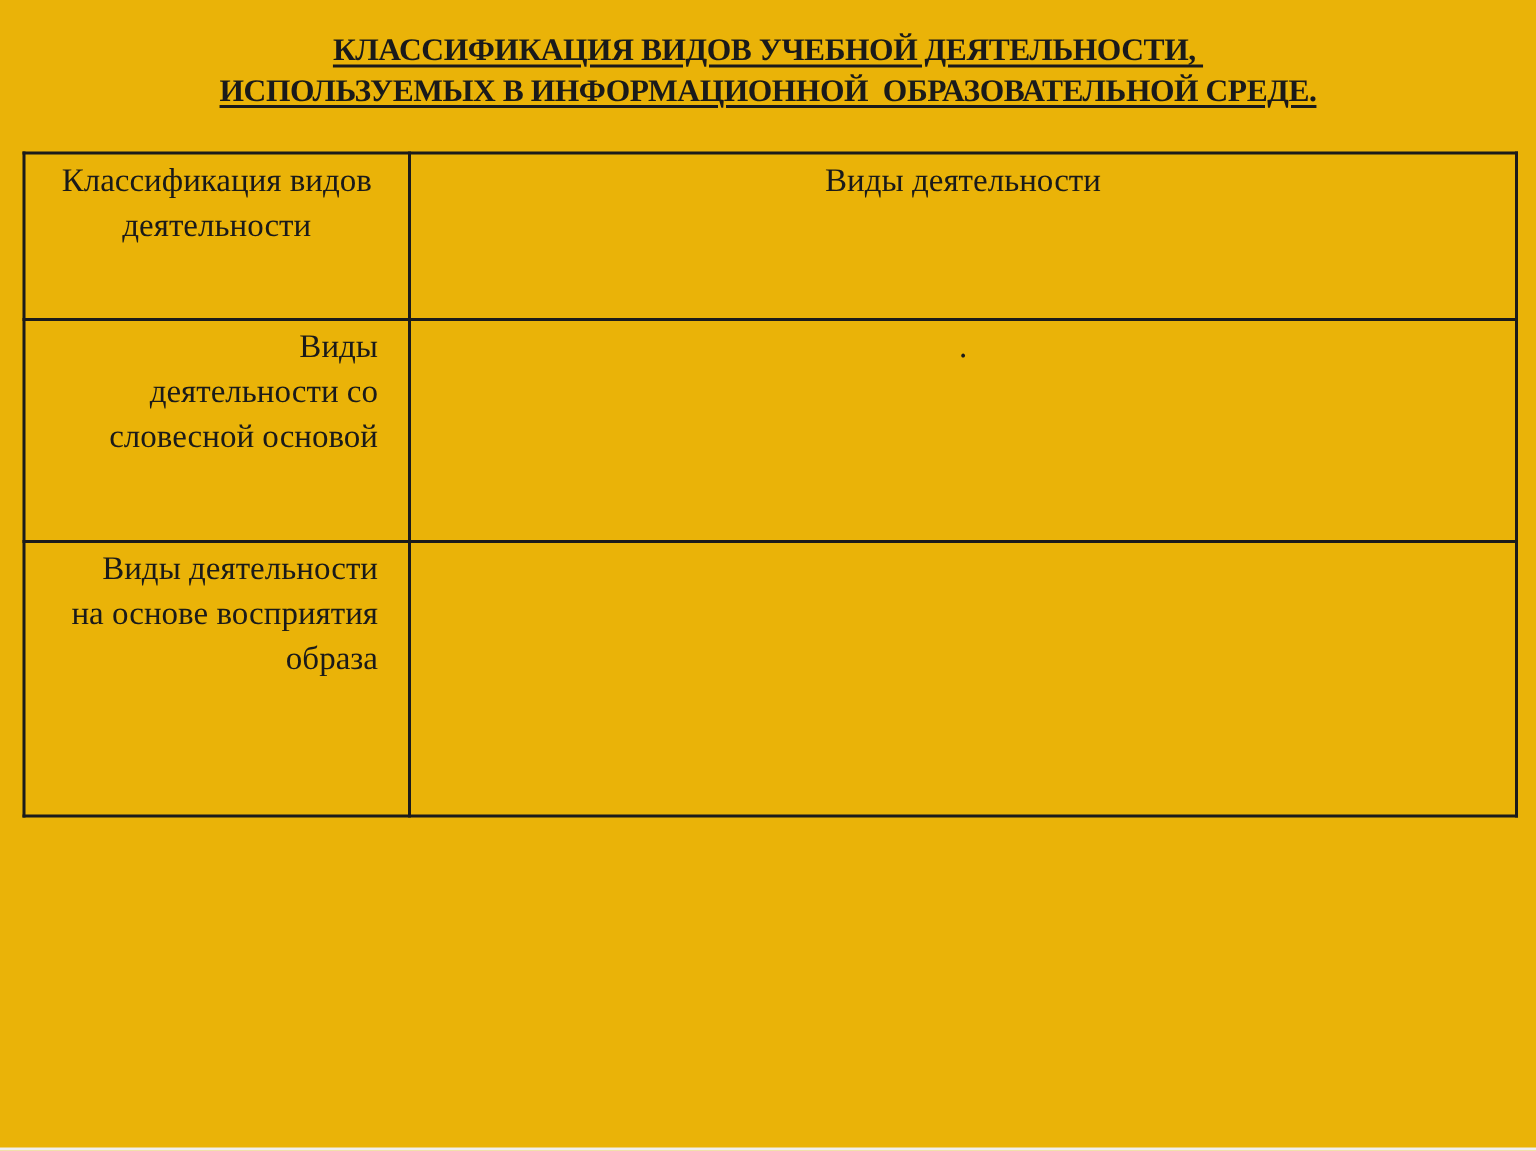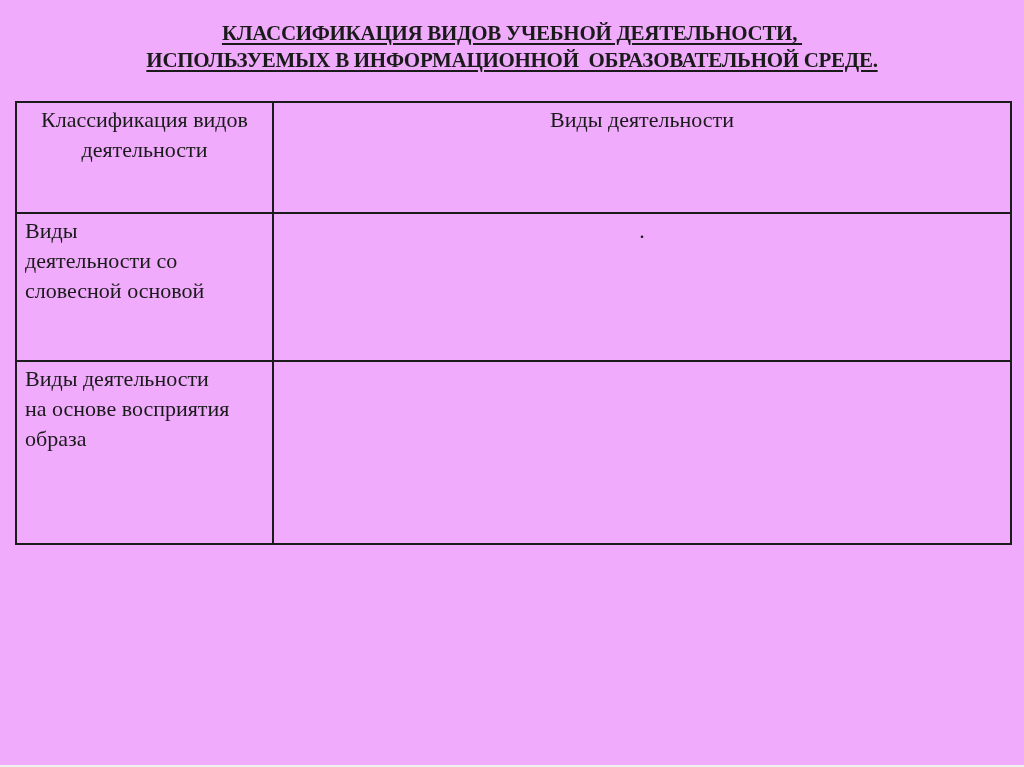--- a/index.html
+++ b/index.html
@@ -11,21 +11,21 @@
     width: 1024px;
     height: 767px;
     font-family: "Liberation Serif", "DejaVu Serif", serif;
     color: #1a1a1a;
     overflow: hidden;
   }
   .slide {
     position: relative;
     width: 1024px;
     height: 767px;
-    background: #f0abfc;
+    background: #eab308;
     border-bottom: 2px solid #f0f0f0;
     box-sizing: border-box;
   }
   .title {
     position: absolute;
     top: 20px;
     left: 0;
     width: 100%;
     text-align: center;
     font-weight: bold;
@@ -43,32 +43,32 @@
     top: 101px;
     width: 995px;
     border-collapse: collapse;
     table-layout: fixed;
   }
   table.classification td {
     border: 2px solid #1b1b1b;
     vertical-align: top;
     font-size: 22px;
     line-height: 30px;
-    padding: 2px 8px;
+    padding: 2px 20px;
     white-space: pre-line;
     overflow: hidden;
   }
   .col-class { width: 257px; }
   .col-act   { width: 738px; }
   .r-head { height: 111px; }
   .r-1    { height: 148px; }
   .r-2    { height: 183px; }
   .r-3    { height: 152px; }
   .cell-center { text-align: center; }
-  .cell-left   { text-align: left; }
+  .cell-left   { text-align: right; }
 </style>
 </head>
 <body>
 
 <div class="slide">
 
   <div class="title">КЛАССИФИКАЦИЯ ВИДОВ УЧЕБНОЙ ДЕЯТЕЛЬНОСТИ, 
 ИСПОЛЬЗУЕМЫХ В ИНФОРМАЦИОННОЙ  ОБРАЗОВАТЕЛЬНОЙ СРЕДЕ.</div>
 
   <table class="classification">

